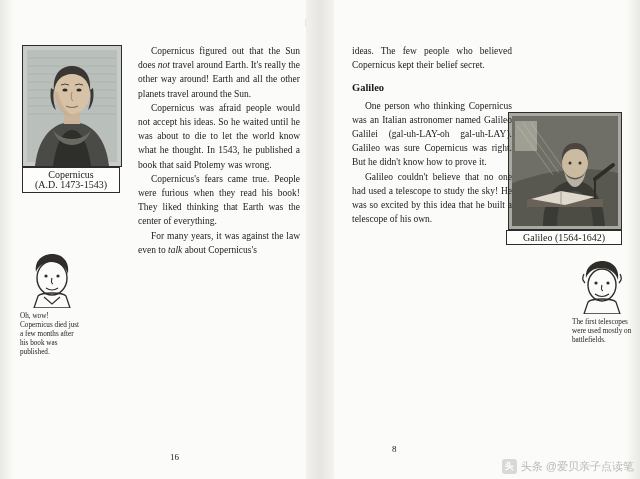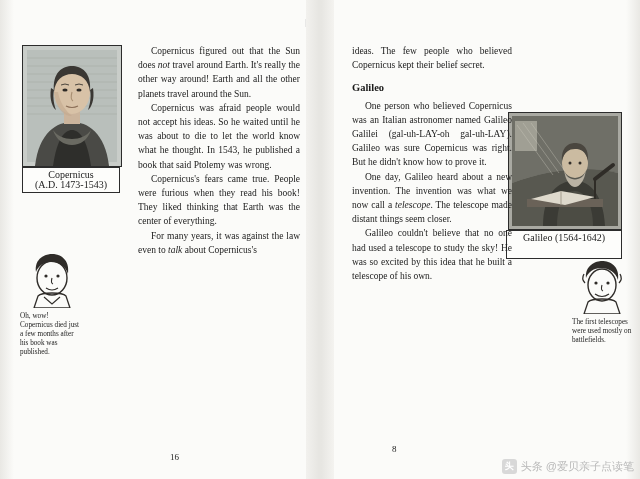--- a/index.html
+++ b/index.html
@@ -59,21 +59,21 @@
     font-family:"Liberation Serif", serif;
     font-size:10px;text-align:center;color:#1b1b1b;
     line-height:10px;padding:2px 3px;box-sizing:border-box;
   }
 
   
   #copernicus-portrait{left:22px;top:45px;width:98px;height:120px;}
   #copernicus-caption{left:22px;top:167px;width:98px;height:26px;}
   
   #galileo-portrait{left:508px;top:112px;width:112px;height:116px;}
-  #galileo-caption{left:506px;top:230px;width:116px;height:29px;}
+  #galileo-caption{left:506px;top:230px;width:116px;height:15px;}
 
   
   .note{
     position:absolute;width:60px;font-size:7.2px;line-height:9px;
     color:#1b1b1b;font-family:"Liberation Serif", serif;
   }
   #note-left{left:20px;top:312px;}
   #note-right{left:572px;top:318px;}
 
   .kid{position:absolute;}
@@ -221,22 +221,21 @@
       <path d="M26 27 q-1.5 5 1 6" stroke="#2f2c29" stroke-width="1.1" fill="none"></path>
       <path d="M19 36 q7 5 14 0" stroke="#2f2c29" stroke-width="1.2" fill="none"></path>
       <path d="M12 44 C16 40 36 40 40 44 L44 56 L8 56 Z" fill="none" stroke="#2f2c29" stroke-width="1.3"></path>
     </svg>
   </div>
   <div class="note" id="note-right">The first telescopes were used mostly on battlefields.</div>
 
   <div class="col col-right">
     <p class="noindent">ideas. The few people who believed Copernicus kept their belief secret.</p>
     <h3 class="sub">Galileo</h3>
-    <p>One person who believed Copernicus was an Italian astronomer named Galileo Galilei (gal-uh-LAY-oh gal-uh-LAY). Galileo was sure Copernicus was right. But he didn't know how to prove it.</p>
-    <p>One day, Galileo heard about a new invention. The invention was what we now call a <i>telescope</i>. The telescope made distant things seem closer.</p>
+    <p>One person who thinking Copernicus was an Italian astronomer named Galileo Galilei (gal-uh-LAY-oh gal-uh-LAY). Galileo was sure Copernicus was right. But he didn't know how to prove it.</p>
     <p>Galileo couldn't believe that no one had used a telescope to study the sky! He was so excited by this idea that he built a telescope of his own.</p>
   </div>
   <div class="folio folio-right">8</div>
 
   <div class="watermark">
     <span class="wm-logo">头</span>
     <span>头条 @爱贝亲子点读笔</span>
   </div>
 </div>
 

